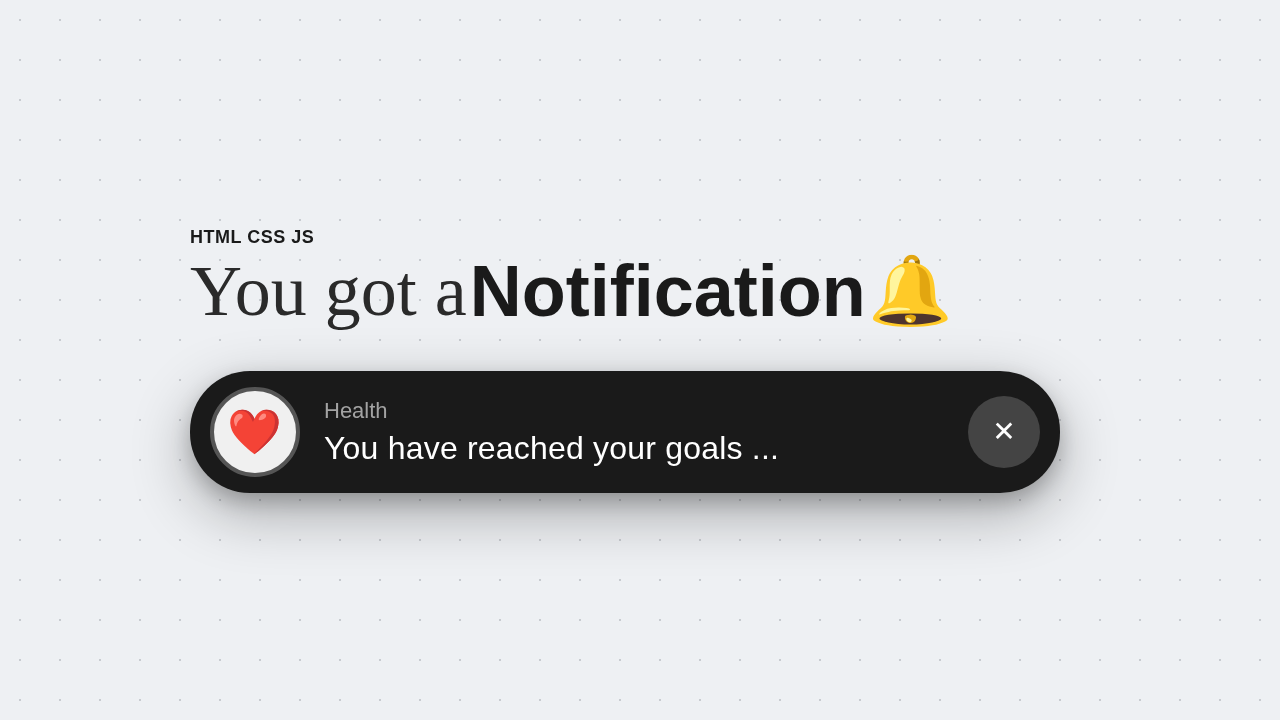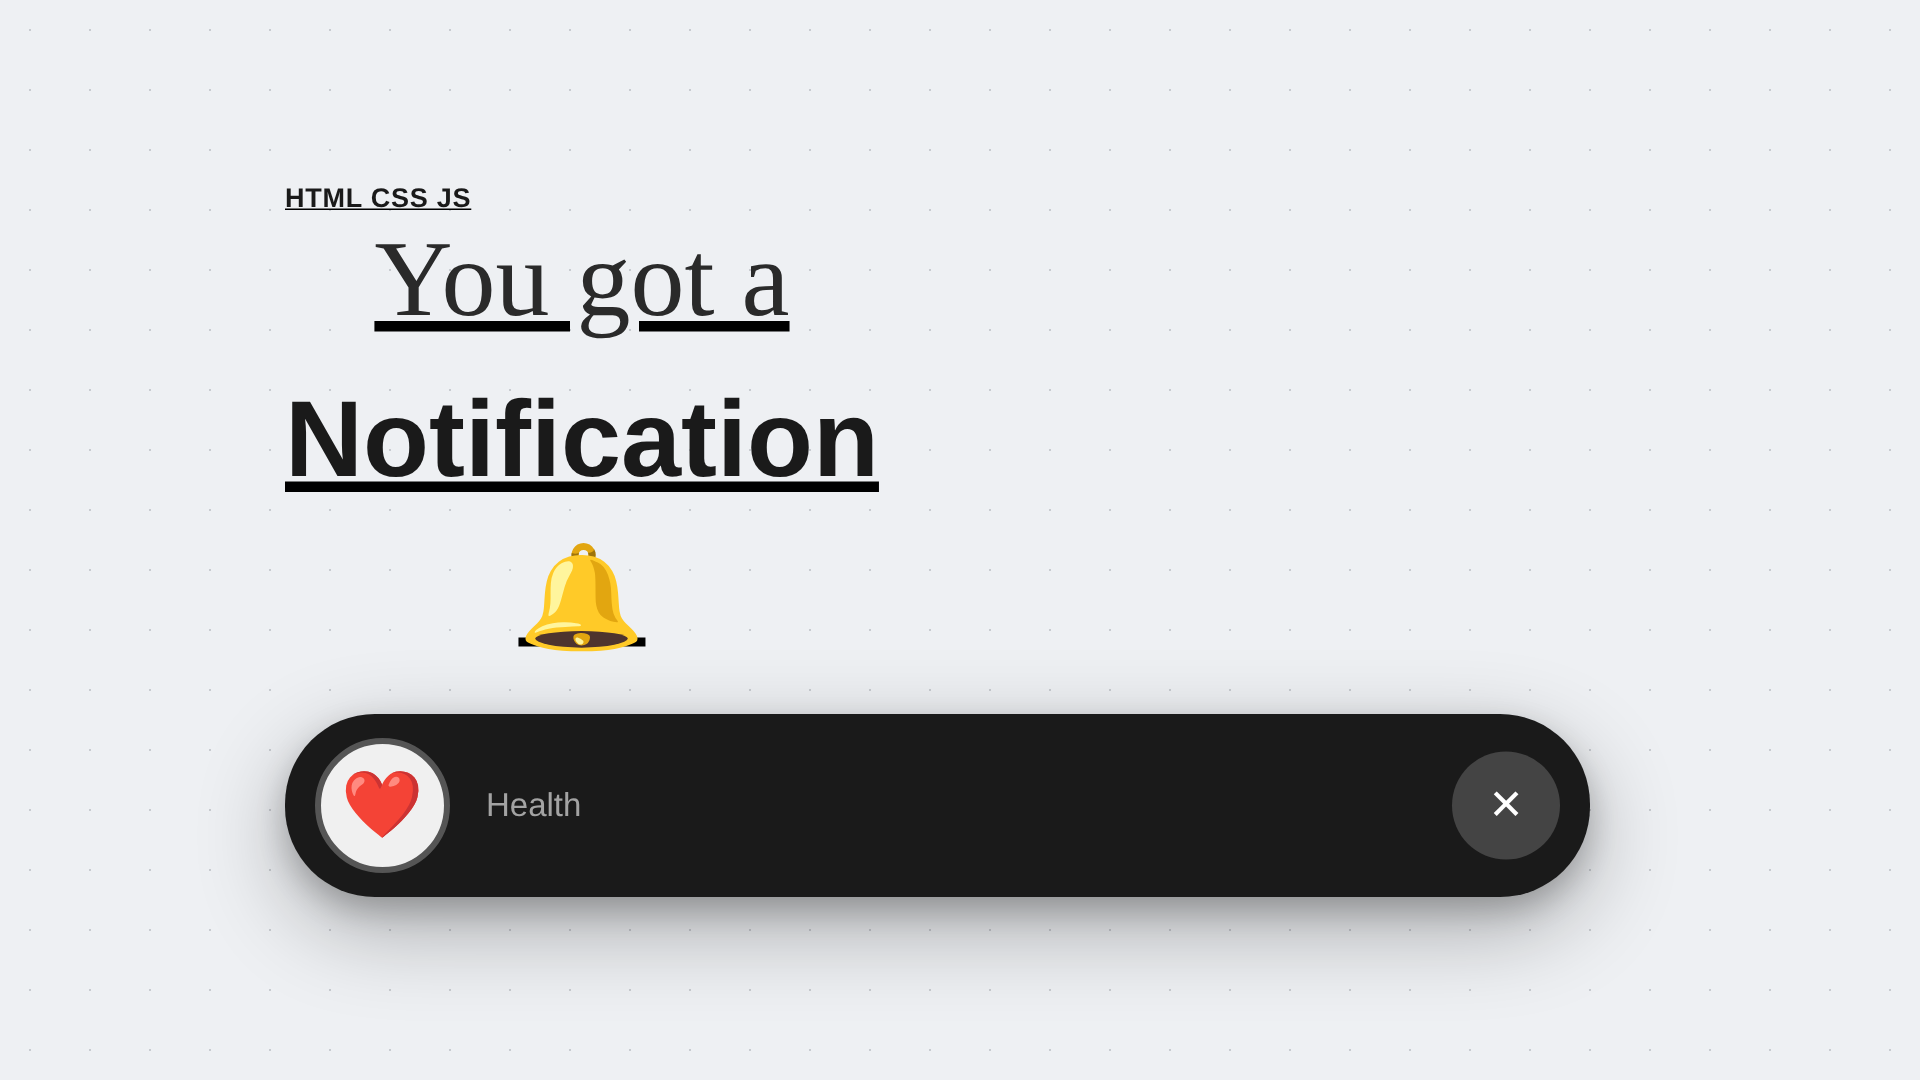--- a/index.html
+++ b/index.html
@@ -39,40 +39,38 @@
       align-items: flex-start;
       gap: 40px;
       width: 900px;
     }
 
     .header-section {
       display: flex;
       flex-direction: column;
       align-items: flex-start;
       gap: 4px;
-      text-decoration: underline;
     }
 
     .tech-label {
       font-size: 18px;
       font-weight: 700;
       color: #1a1a1a;
       letter-spacing: 0.5px;
     }
 
     .main-title {
       font-size: 72px;
       font-weight: 300;
       color: #2a2a2a;
       line-height: 1.1;
       display: flex;
       align-items: center;
-      gap: 28px;
+      gap: 3px;
       font-family: 'Georgia', serif;
-      flex-direction: column;
     }
 
     .main-title .bold-text {
       font-weight: 900;
       font-family: -apple-system, BlinkMacSystemFont, 'Segoe UI', sans-serif;
       color: #1a1a1a;
     }
 
     .bell-icon {
       font-size: 68px;
@@ -173,19 +171,20 @@
     </h1>
   </div>
 
   <div class="notification-card">
     <div class="notification-icon-wrapper">
       <span class="heart-icon">❤️</span>
     </div>
 
     <div class="notification-text">
       <span class="notification-category">Health</span>
+      <span class="notification-message">You have reached your goals ...</span>
     </div>
 
     <button class="close-button">
       <span class="close-x">✕</span>
     </button>
   </div>
 </div>
 
 </body></html>

